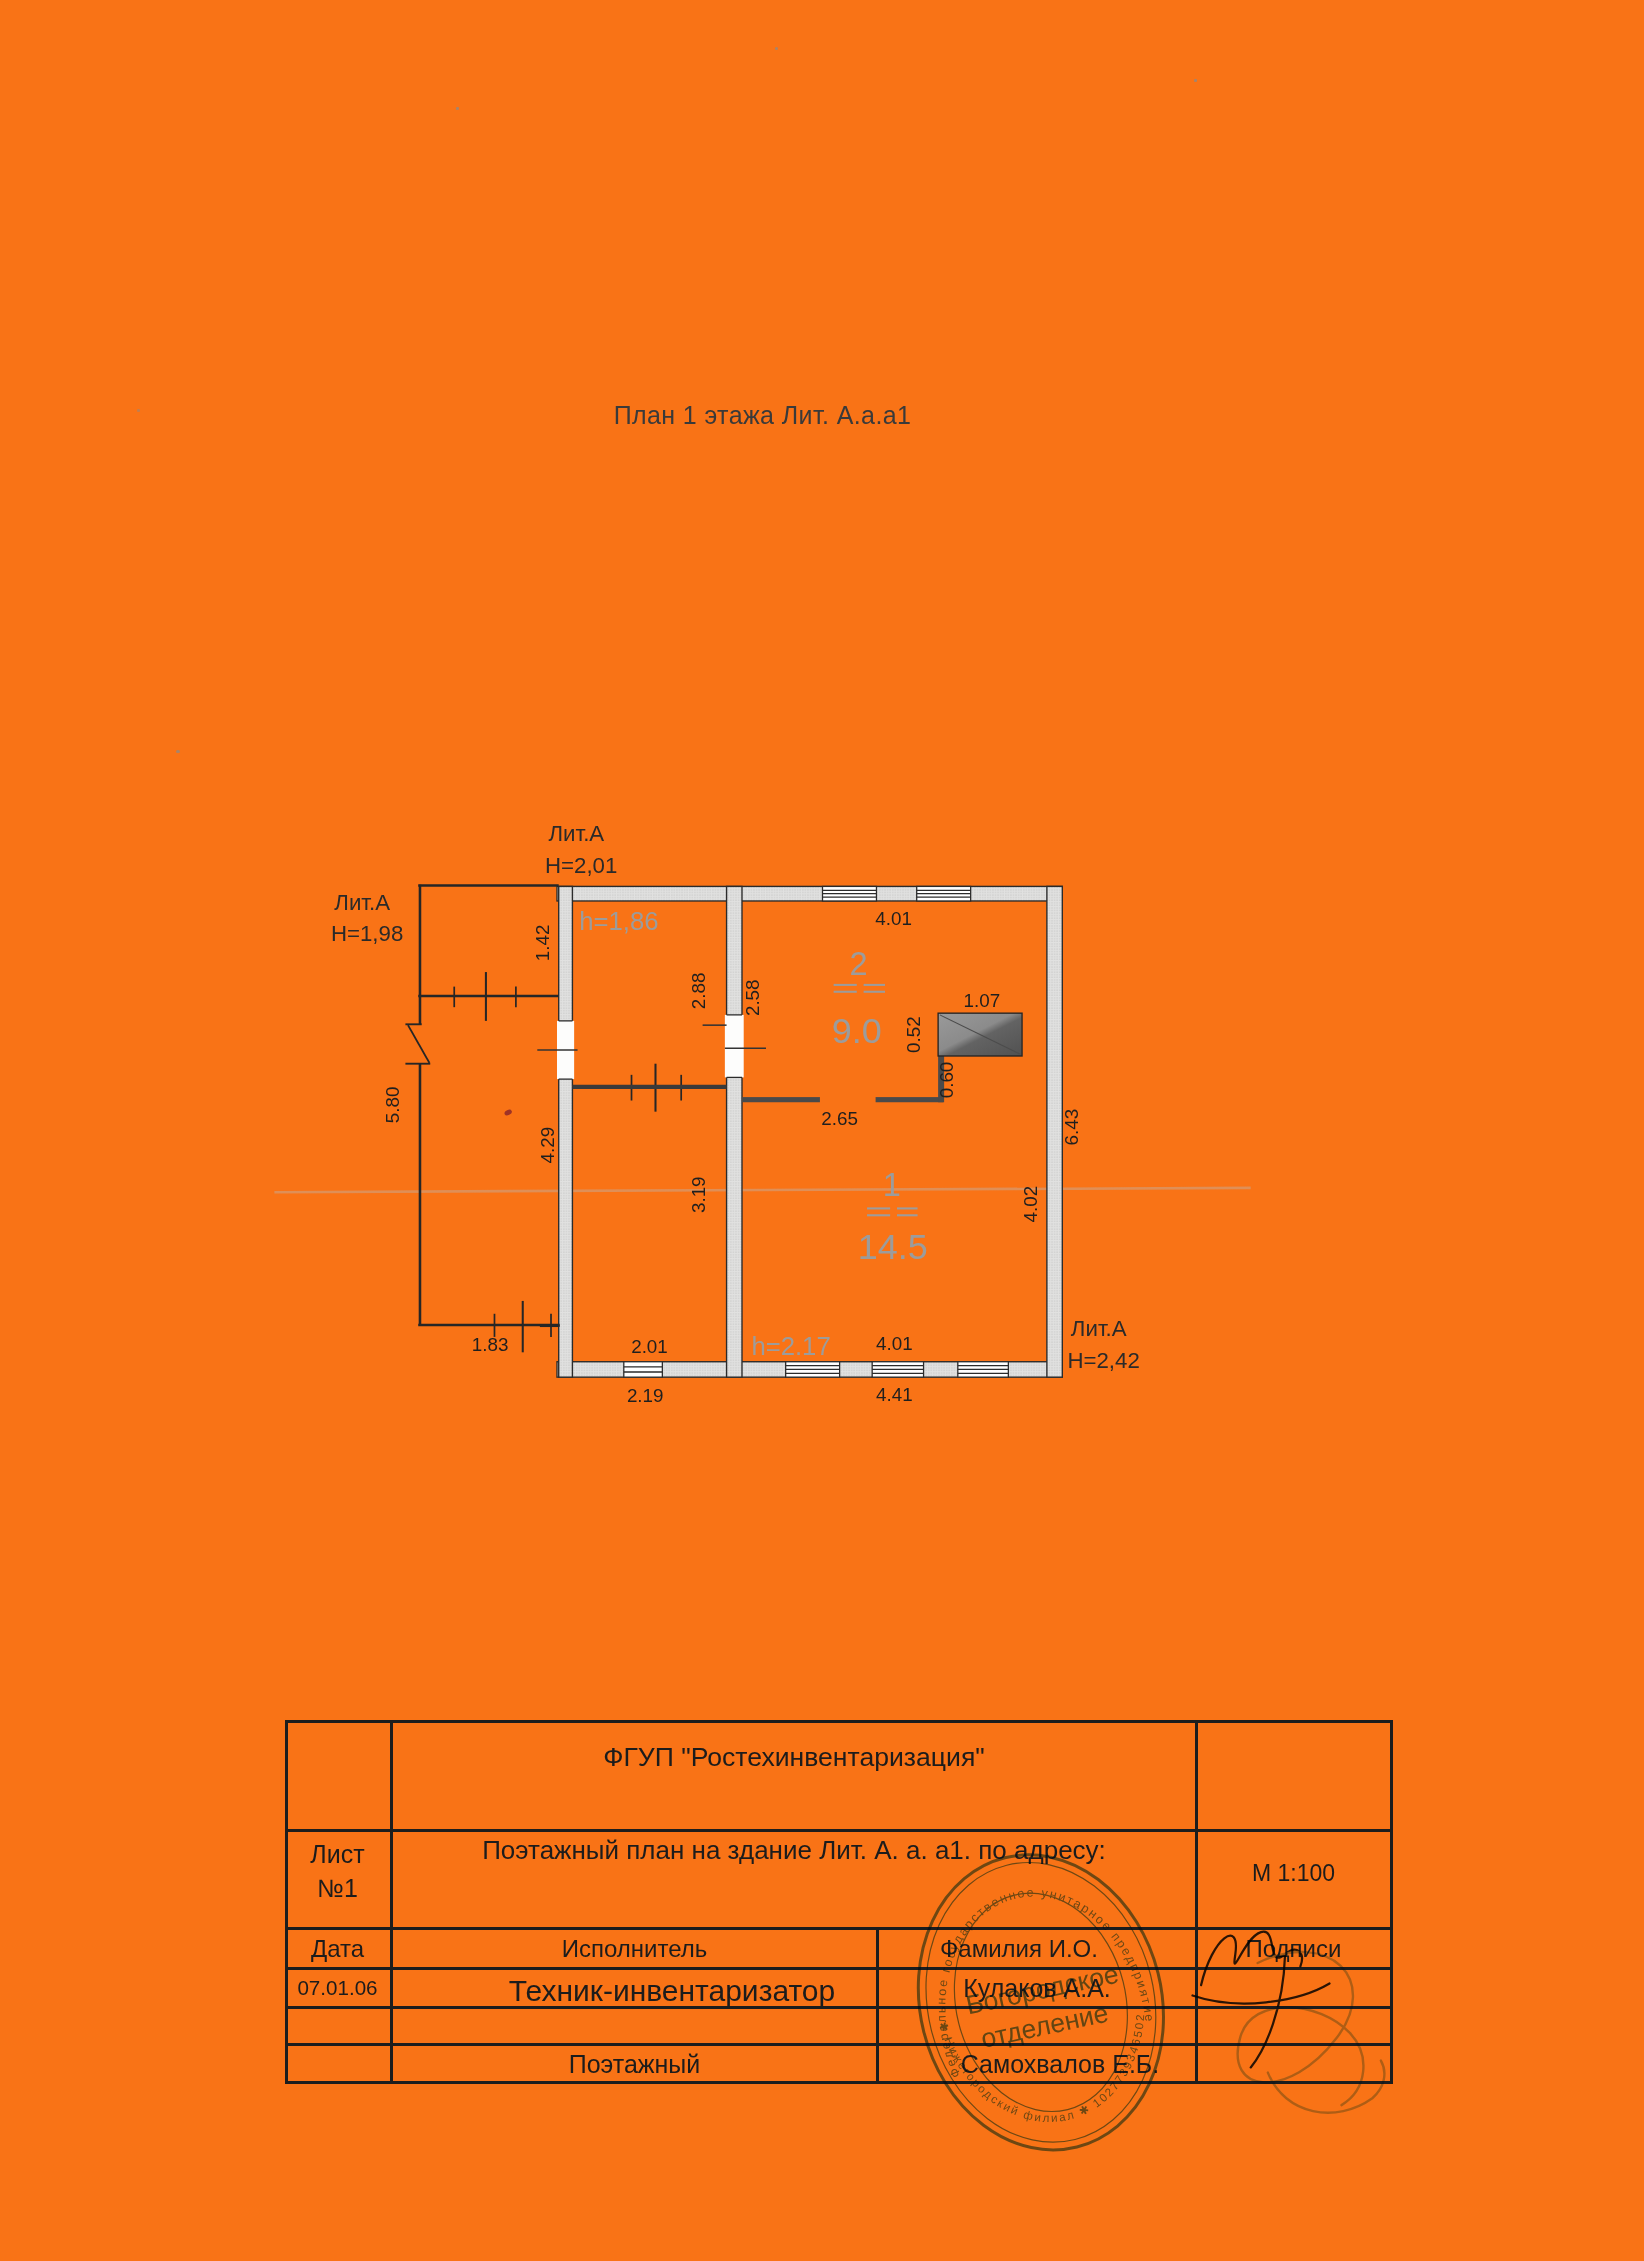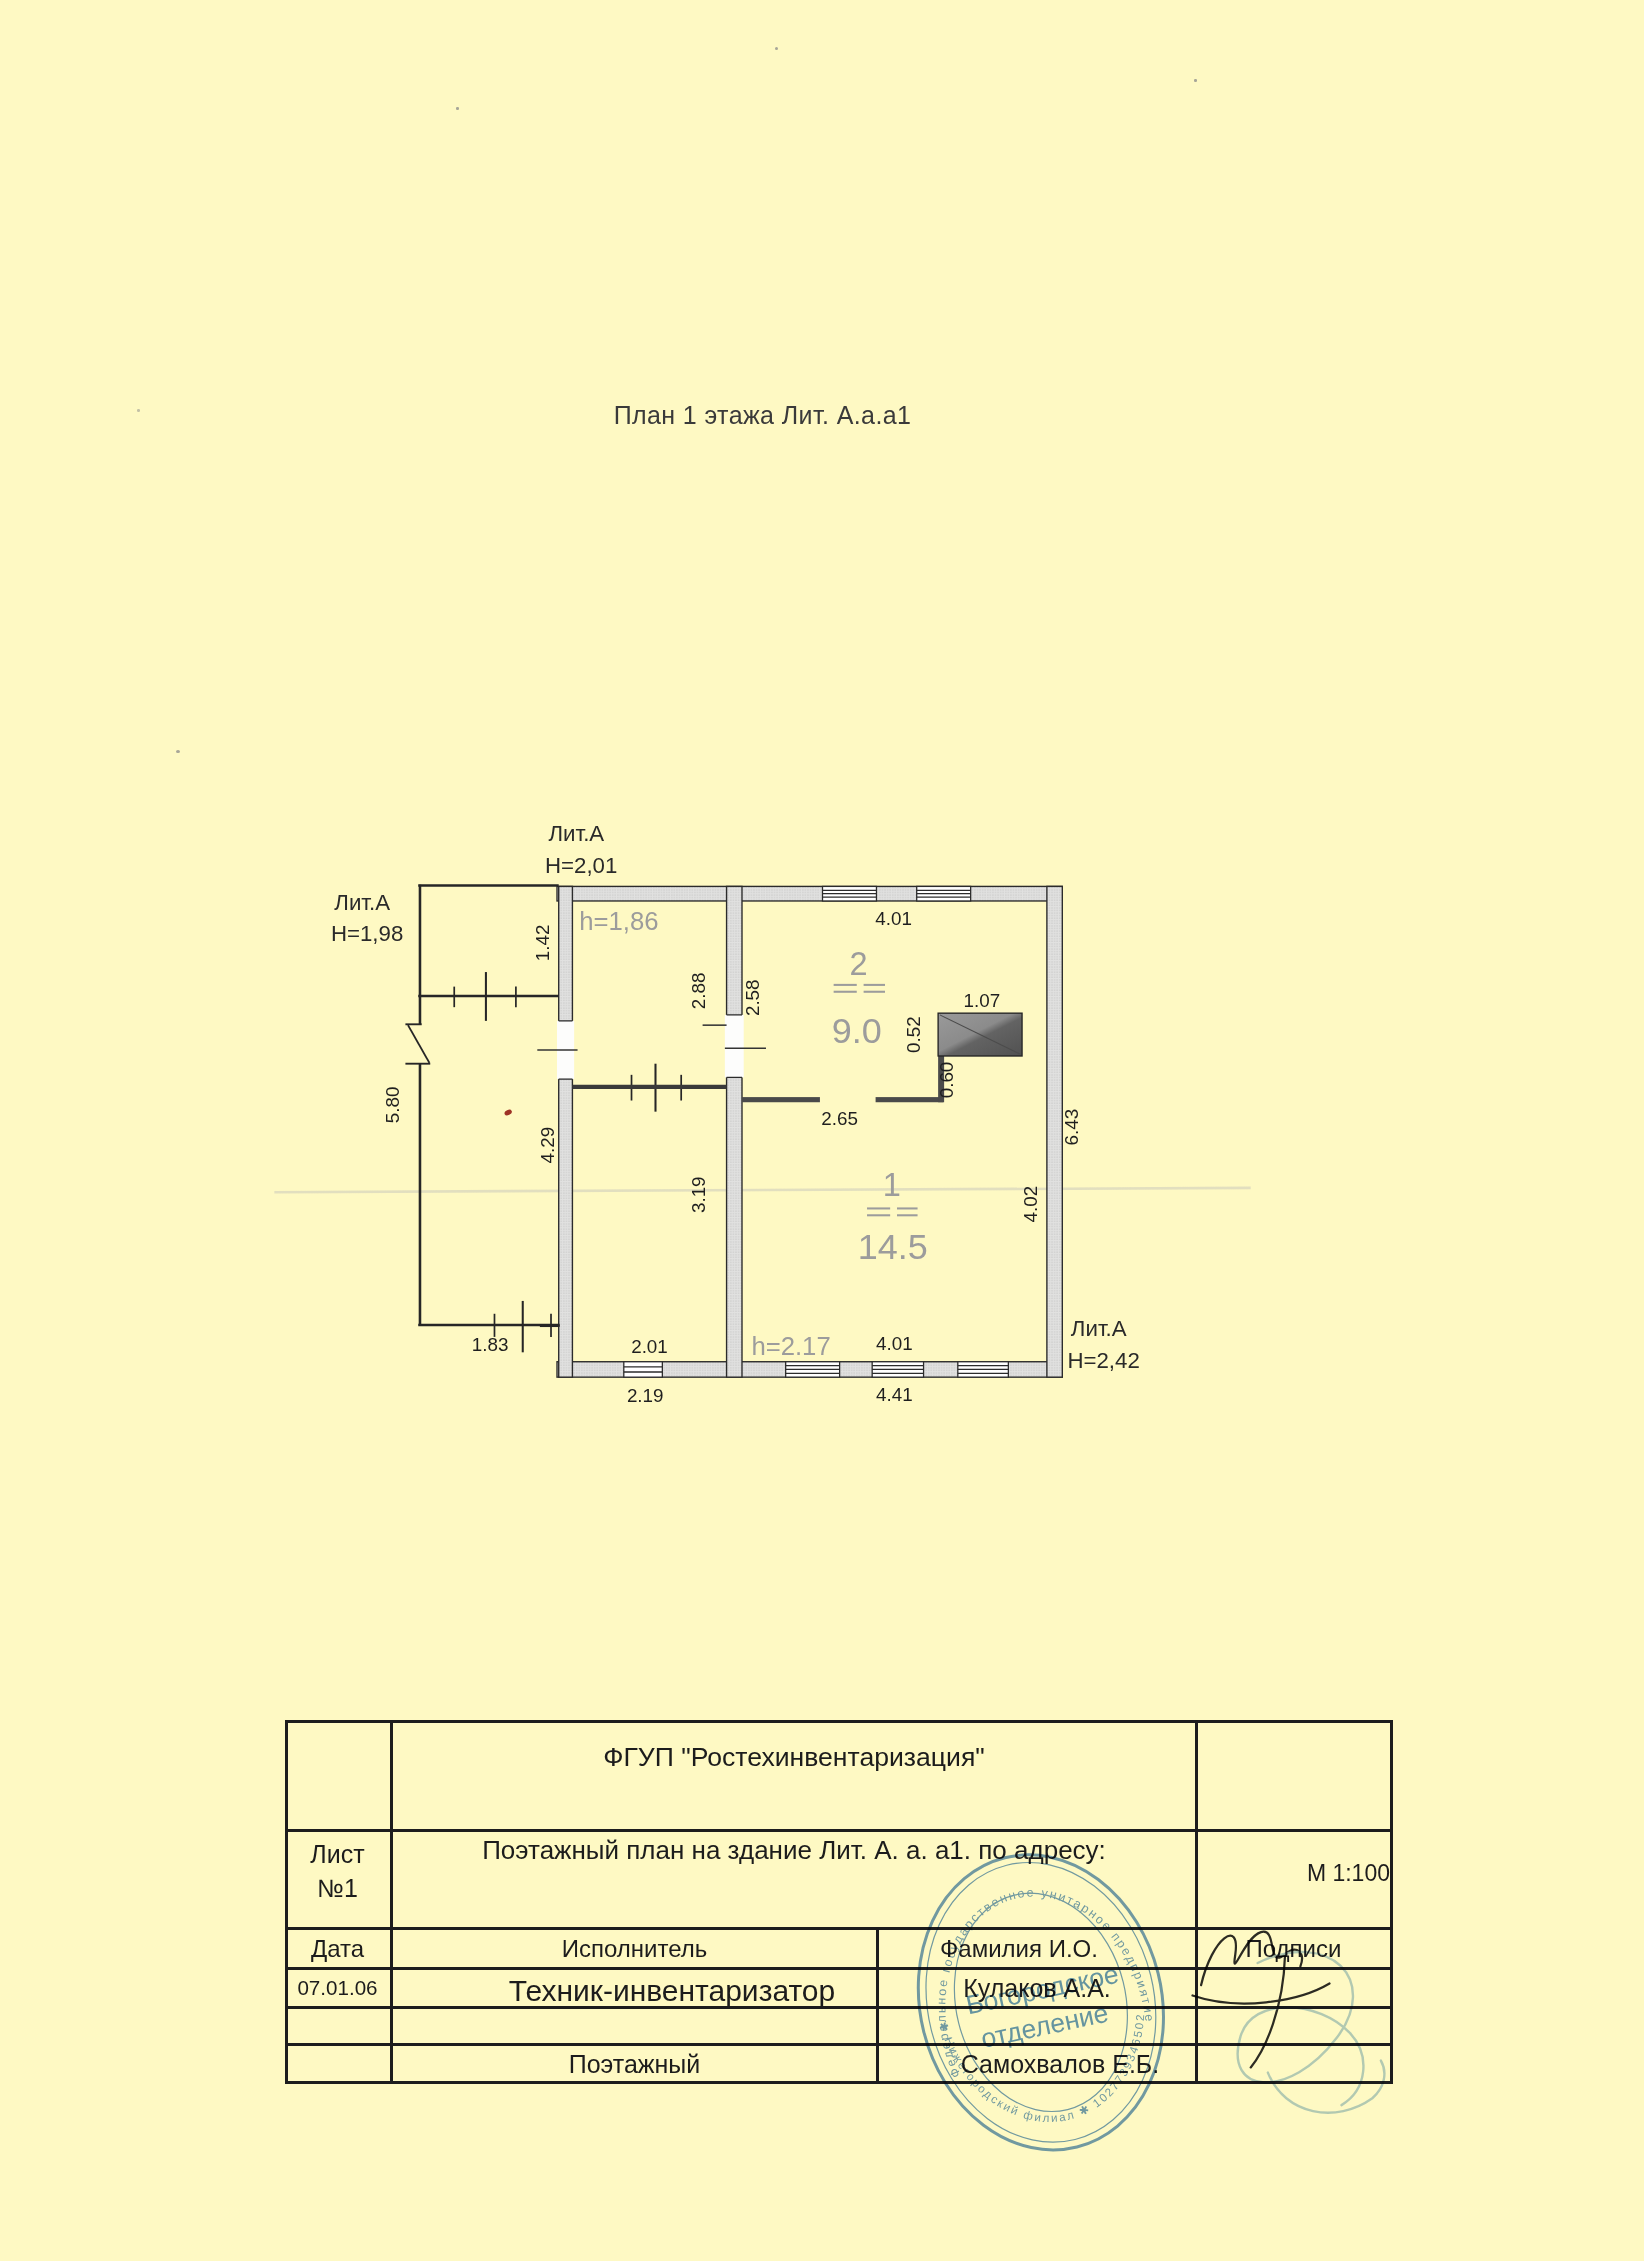--- a/index.html
+++ b/index.html
@@ -1,17 +1,17 @@
 <!DOCTYPE html>
 <html style="font-size:13.7px"><head>
 <meta charset="utf-8">
 <style>
   html,body{margin:0;padding:0;}
   body{width:1645px;height:2261px;background:#ffffff;font-family:"Liberation Sans",sans-serif;}
-  #page{position:absolute;left:0;top:0;width:1645px;height:2261px;background:#fef9c3;overflow:hidden;}
+  #page{position:absolute;left:0;top:0;width:1645px;height:2261px;background:#f97316;overflow:hidden;}
   
   #doc-title{position:absolute;left:598px;top:401px;width:329px;text-align:center;
     font-size:25px;color:#3a3a3a;letter-spacing:0.4px;white-space:nowrap;}
   
   #plan-svg{position:absolute;left:0;top:0;width:1645px;height:2261px;}
   
   #title-block{position:absolute;left:285px;top:1720px;width:1112px;height:368px;}
   .tline{position:absolute;background:#1d1d1d;}
   .tcell{position:absolute;color:#1c1c1c;text-align:center;white-space:nowrap;}
   
@@ -193,21 +193,21 @@
     <div class="tline" style="left:105px;top:0;width:2.6px;height:364px;"></div>
     <div class="tline" style="left:591px;top:207px;width:2.6px;height:157px;"></div>
     <div class="tline" style="left:910px;top:0;width:2.6px;height:364px;"></div>
     <div class="tline" style="left:1105px;top:0;width:3.4px;height:364px;"></div>
 
     <div class="tcell" style="left:108px;top:22px;width:802px;font-size:26.6px;">ФГУП "Ростехинвентаризация"</div>
 
     <div class="tcell" style="left:0;top:120px;width:105px;font-size:25px;">Лист</div>
     <div class="tcell" style="left:0;top:154px;width:105px;font-size:25px;">№1</div>
     <div class="tcell" style="left:108px;top:115px;width:802px;font-size:26px;">Поэтажный план на здание Лит. А. а. а1. по адресу:</div>
-    <div class="tcell" style="left:912px;top:140px;width:193px;font-size:23px;text-align:right;">М 1:100</div>
+    <div class="tcell" style="left:912px;top:140px;width:193px;font-size:23px;">М 1:100</div>
 
     <div class="tcell" style="left:0;top:215px;width:105px;font-size:24px;">Дата</div>
     <div class="tcell" style="left:108px;top:215px;width:483px;font-size:24px;">Исполнитель</div>
     <div class="tcell" style="left:594px;top:215px;width:280px;font-size:24px;">Фамилия И.О.</div>
     <div class="tcell" style="left:912px;top:215px;width:193px;font-size:24px;">Подписи</div>
 
     <div class="tcell" style="left:0;top:256px;width:105px;font-size:20.6px;">07.01.06</div>
     <div class="tcell" style="left:108px;top:254px;width:558px;font-size:30px;">Техник-инвентаризатор</div>
     <div class="tcell" style="left:594px;top:254px;width:316px;font-size:25px;">Кулаков А.А.</div>
 

